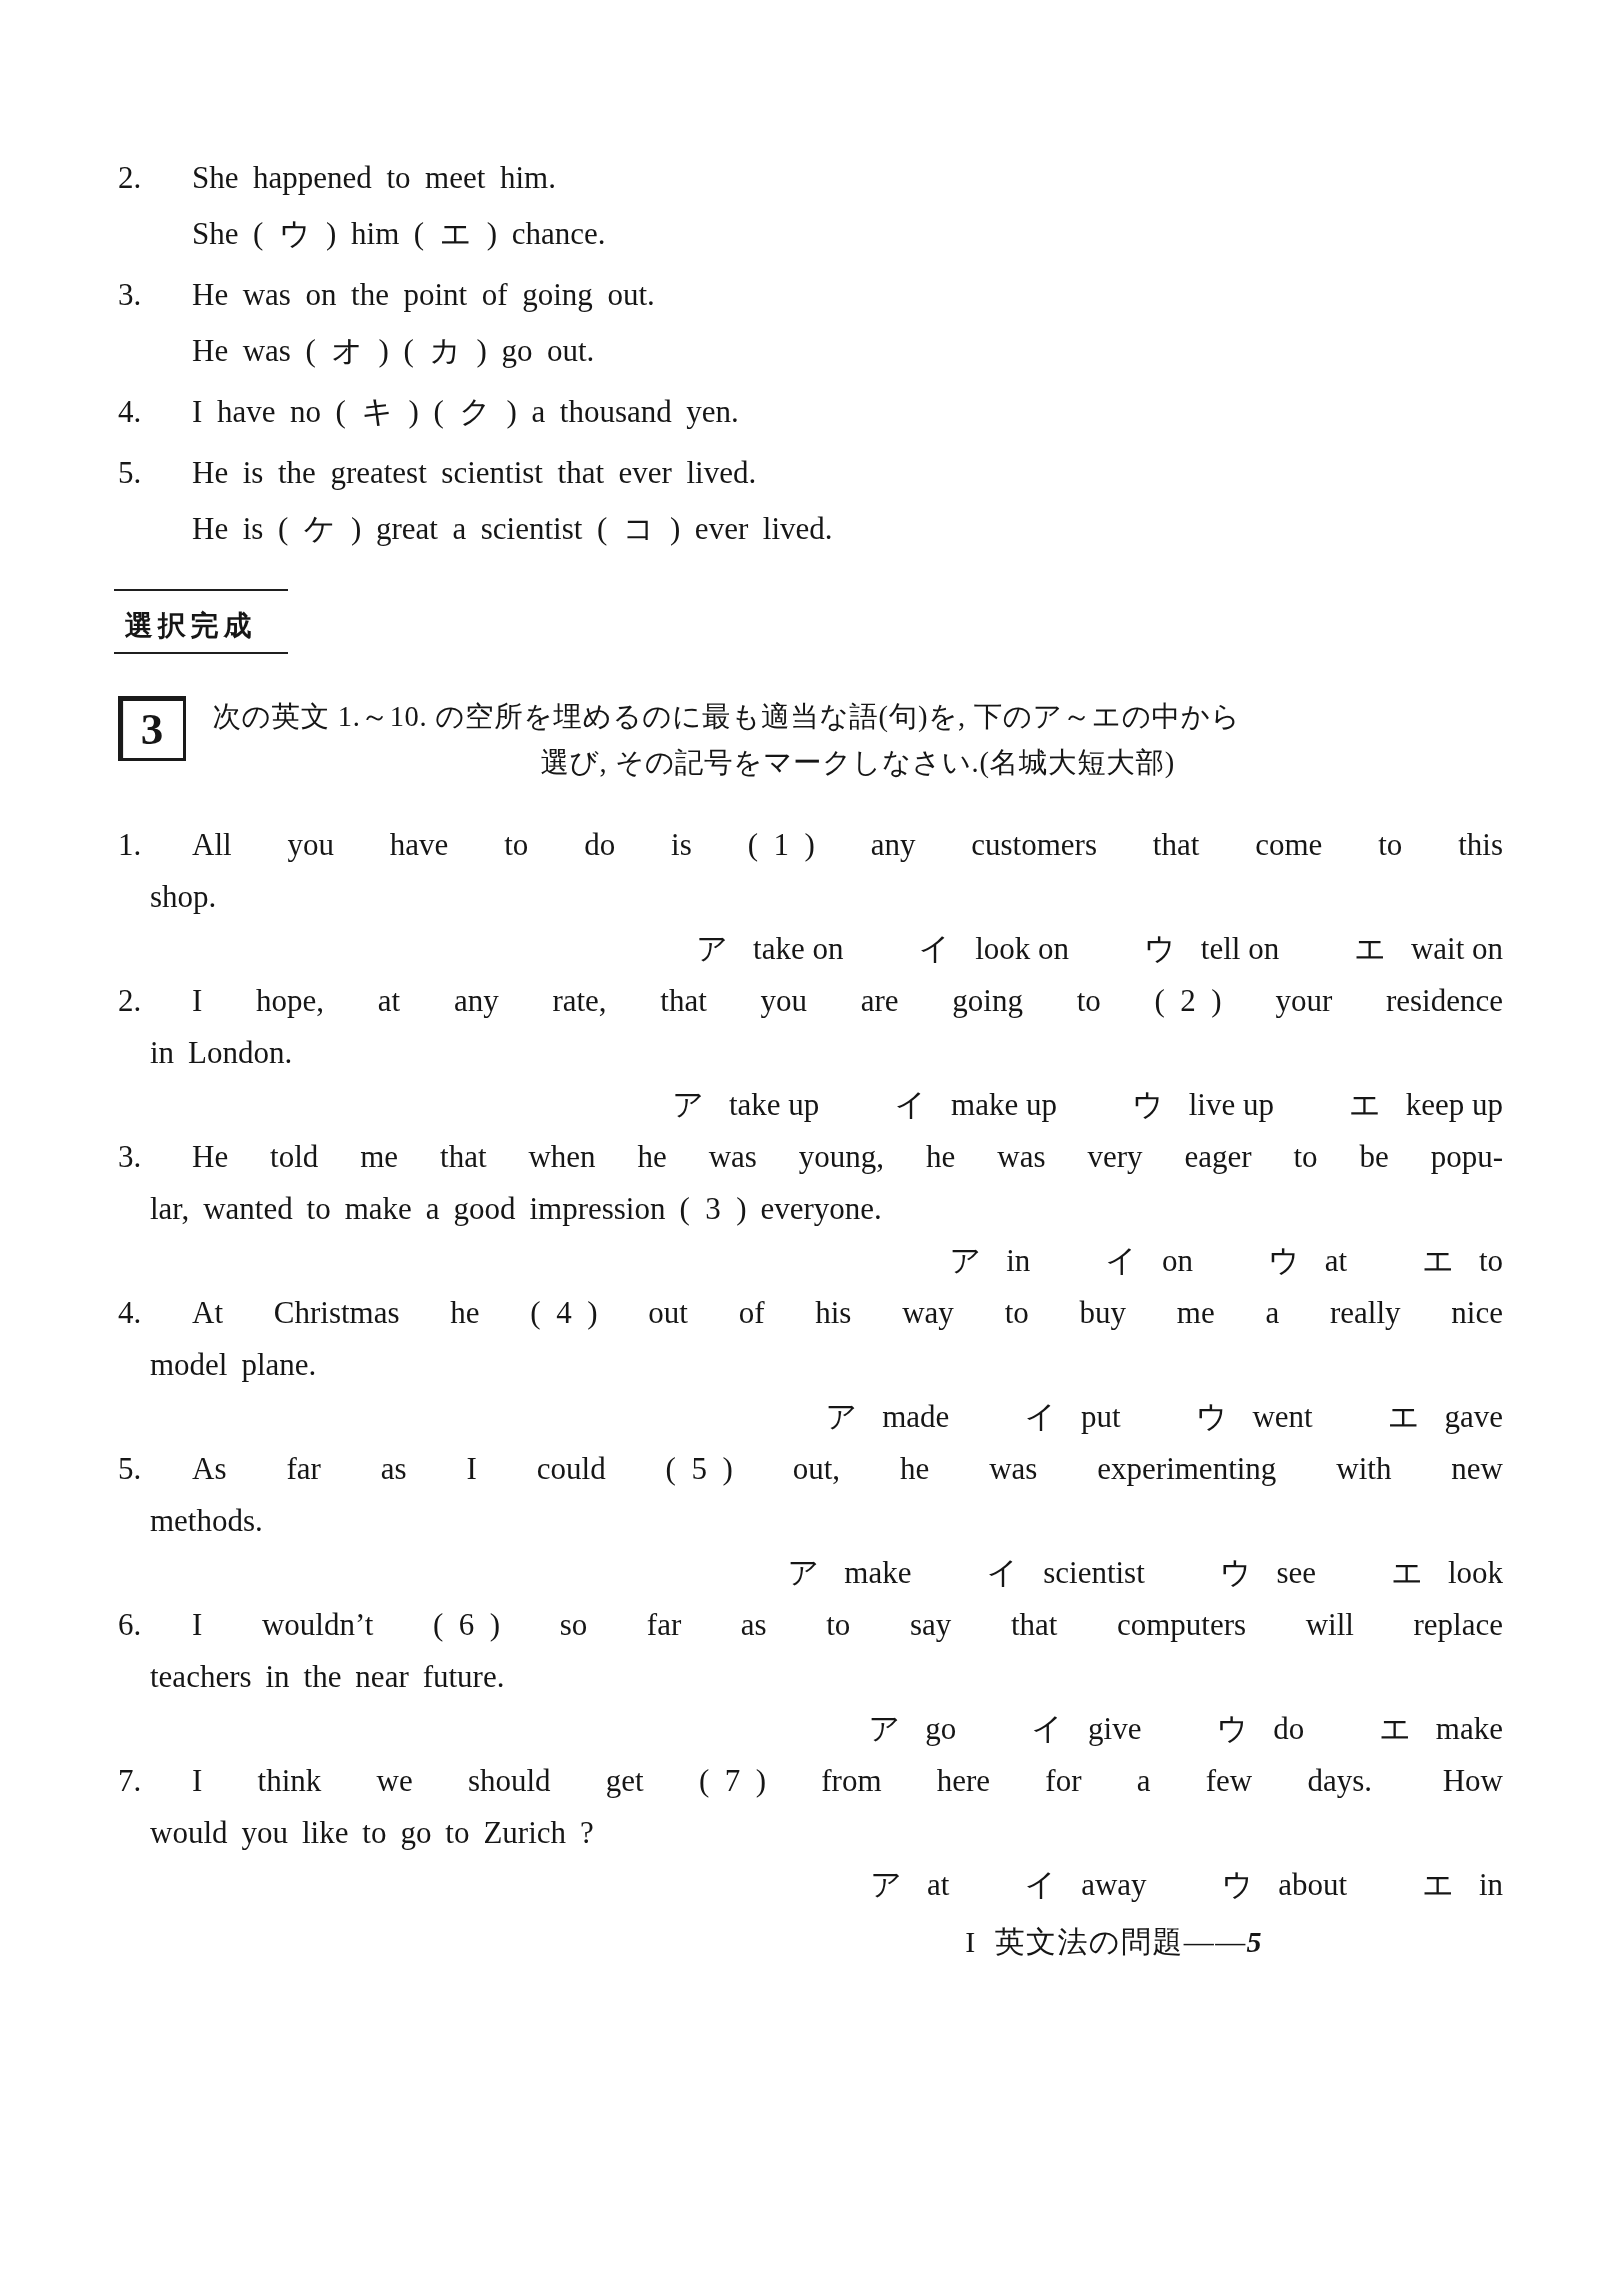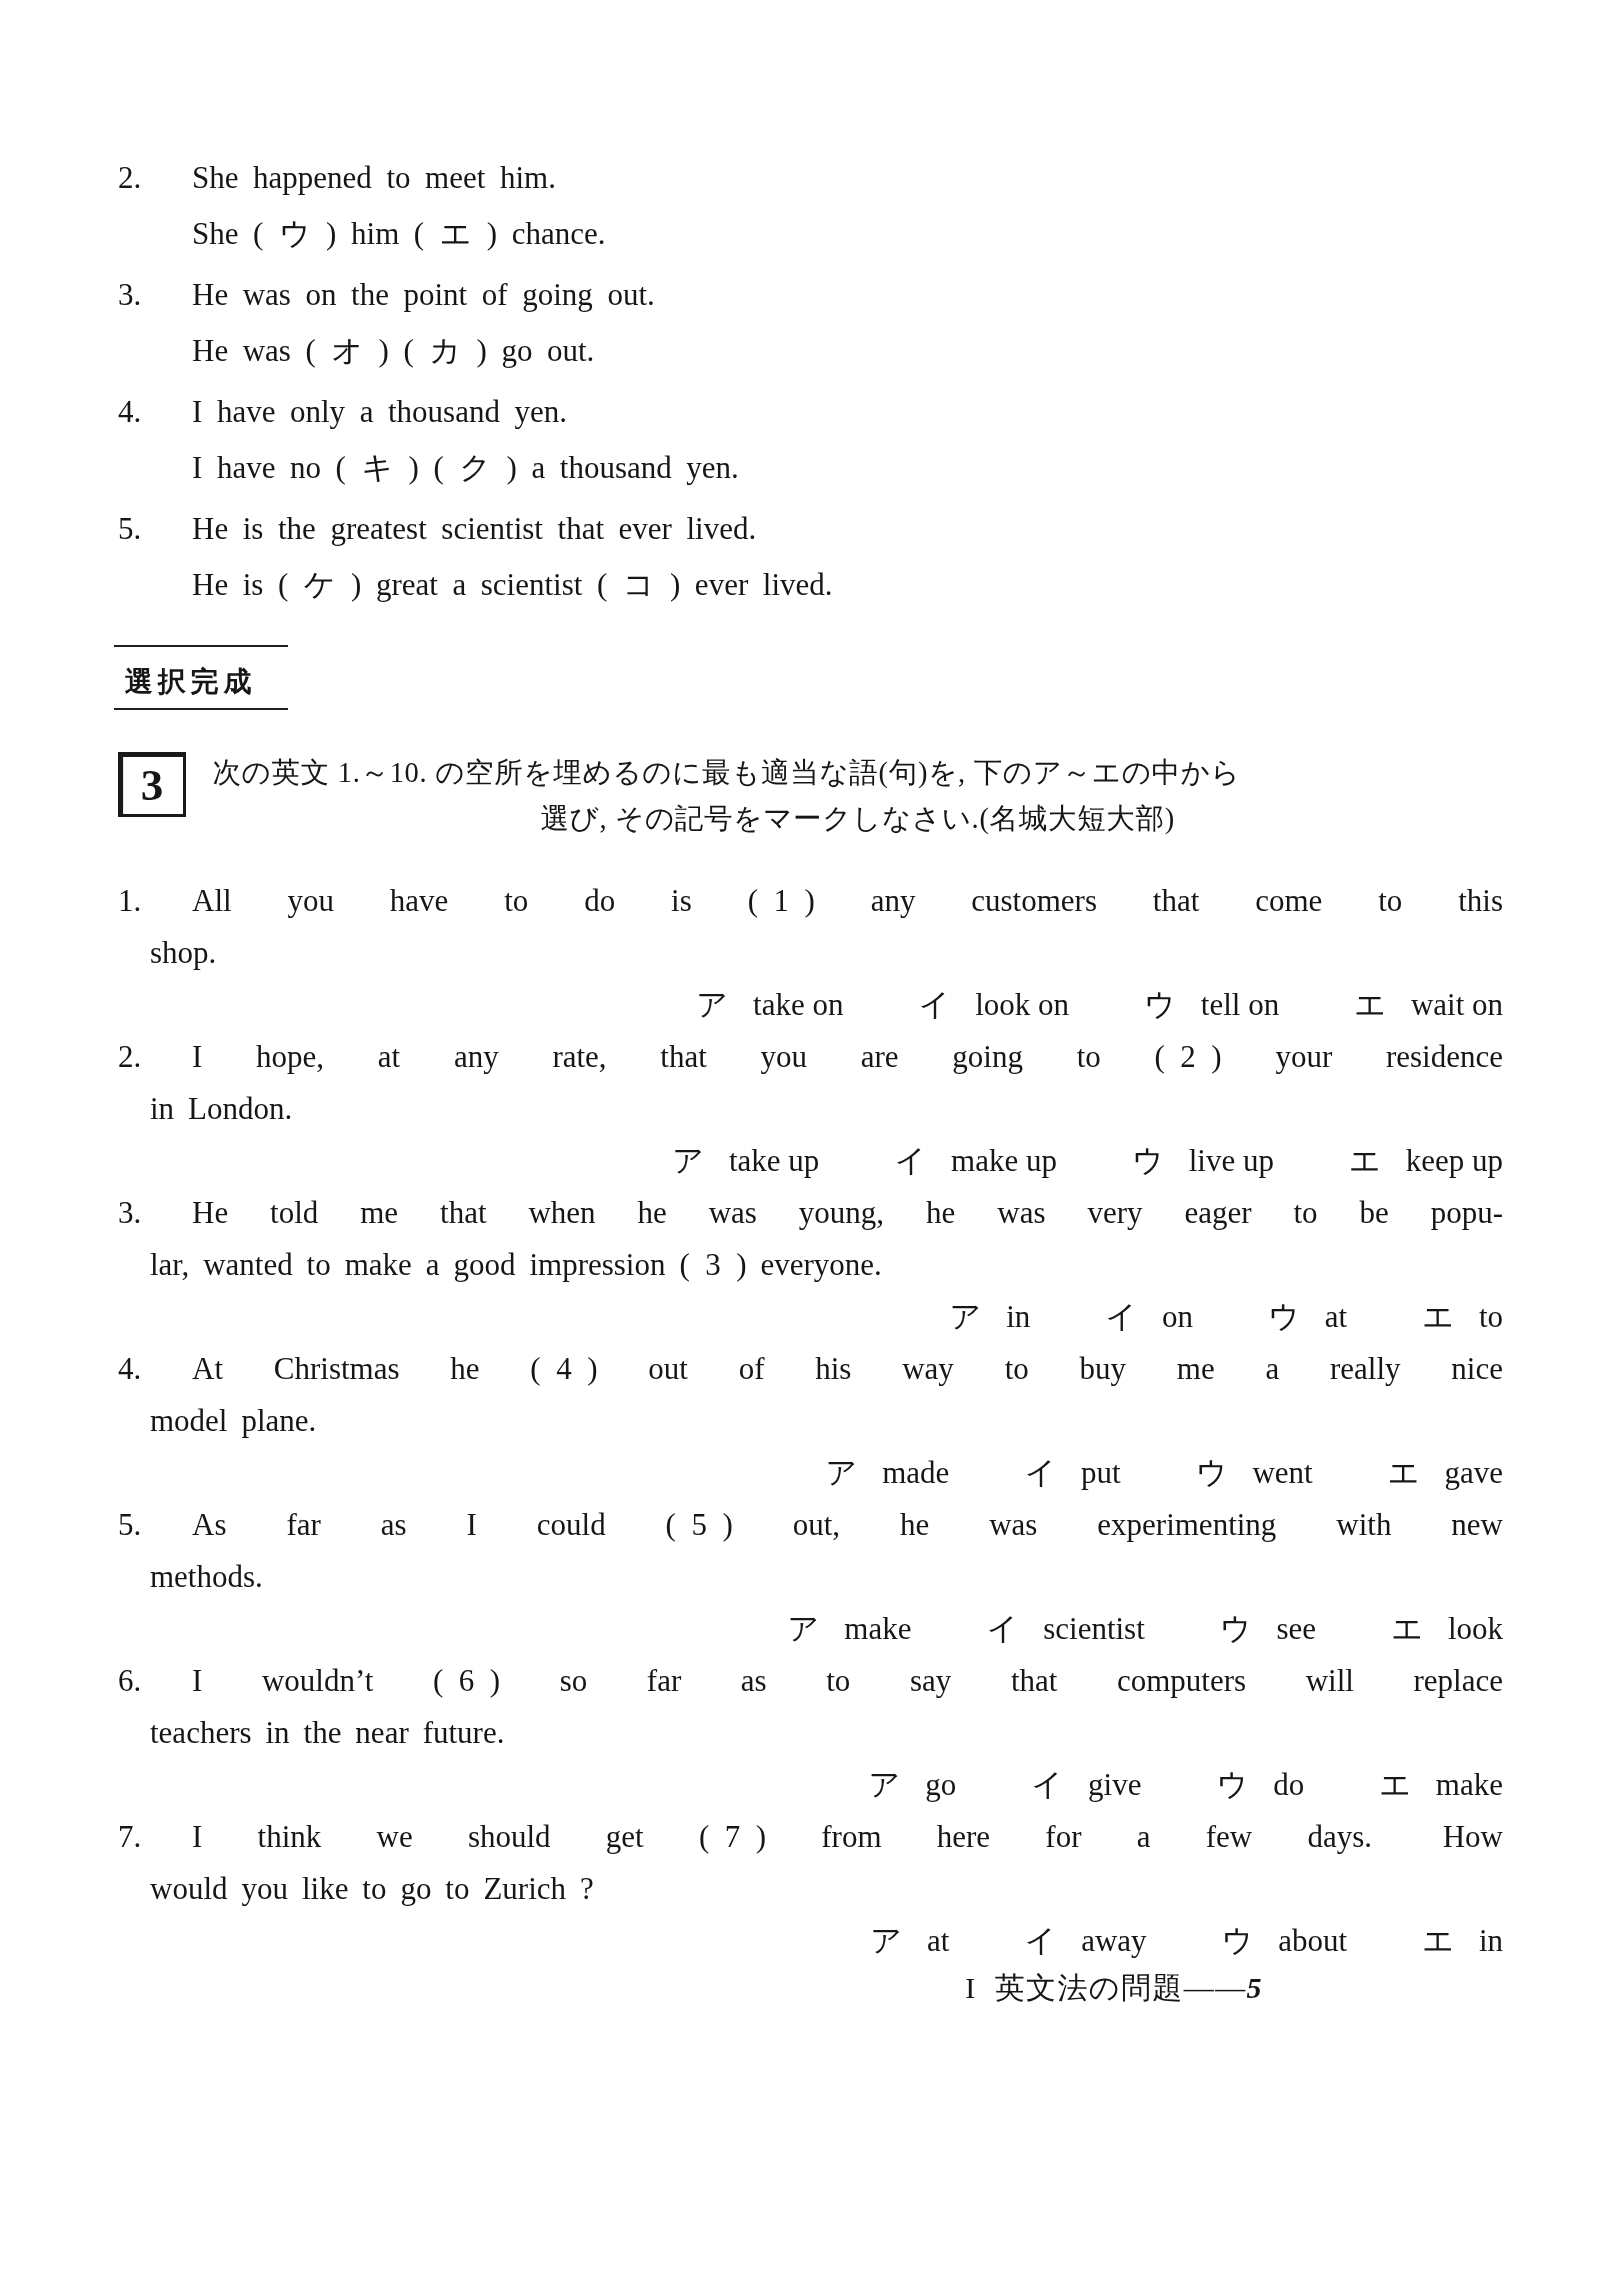--- a/index.html
+++ b/index.html
@@ -85,21 +85,21 @@
     padding-left: 39px;
     display: flex;
     column-gap: 75px;
     word-spacing: normal;
     justify-content: flex-end;
   }
   .clabel { margin-right: 25px; }
 
   
   .footer {
-    margin-top: 1px;
+    margin-top: 11px;
     text-align: right;
     padding-right: 240px;
     font-size: 30px;
     letter-spacing: 1.4px;
   }
   .footer .fch { margin-right: 18px; }
   .footer .fpage { font-style: italic; font-weight: bold; }
 </style>
 </head>
 <body>
@@ -115,21 +115,20 @@
     </div>
 
     <div class="rw-item">
       <span class="rw-num">3.</span>
       <div class="rw-line">He was on the point of going out.</div>
       <div class="rw-line">He was ( オ ) ( カ ) go out.</div>
     </div>
 
     <div class="rw-item">
       <span class="rw-num">4.</span>
-      <div class="rw-line">I have only a thousand yen.</div>
       <div class="rw-line">I have no ( キ ) ( ク ) a thousand yen.</div>
     </div>
 
     <div class="rw-item">
       <span class="rw-num">5.</span>
       <div class="rw-line">He is the greatest scientist that ever lived.</div>
       <div class="rw-line">He is ( ケ ) great a scientist ( コ ) ever lived.</div>
     </div>
 
   </section>

